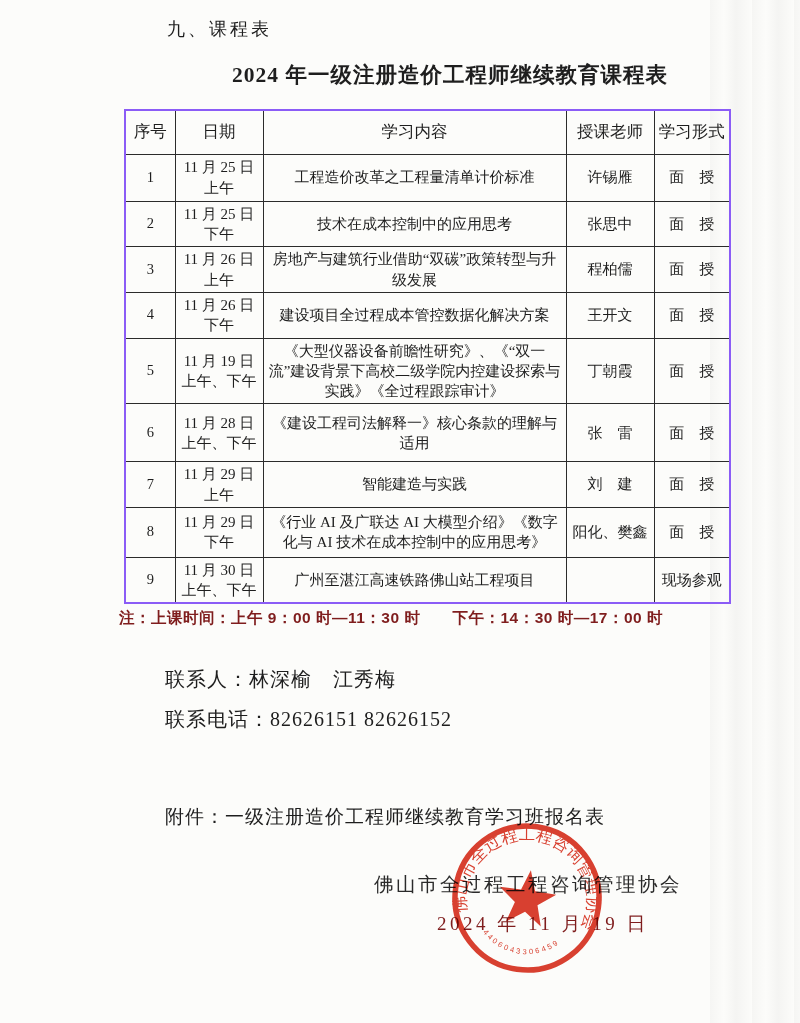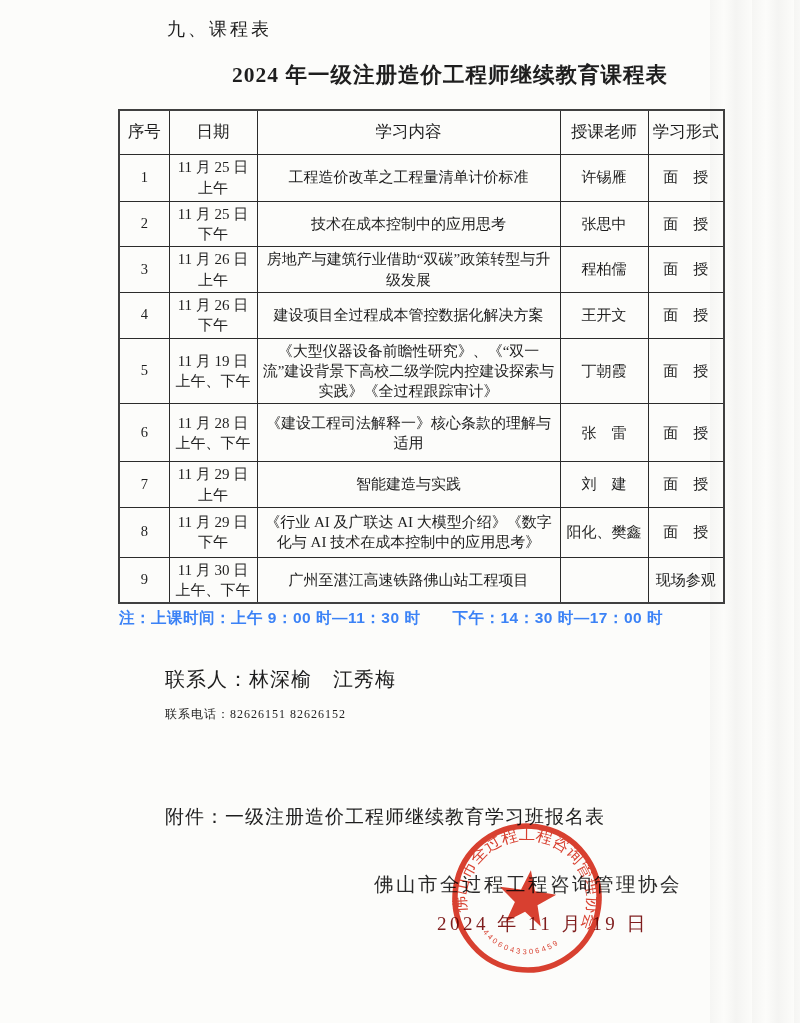--- a/index.html
+++ b/index.html
@@ -23,23 +23,23 @@
   .section-heading {
     position: absolute; left: 167px; top: 17px;
     font-size: 18px; letter-spacing: 3px; font-weight: 500;
   }
   .doc-title {
     position: absolute; left: 90px; top: 60px; width: 720px;
     text-align: center; font-size: 21.5px; font-weight: bold;
     letter-spacing: 1px;
   }
   table.schedule {
-    position: absolute; left: 118px; top: 109px;
+    position: absolute; left: 124px; top: 109px;
     width: 605px; border-collapse: collapse; table-layout: fixed;
-    border: 2px solid #404040;
+    border: 2px solid #8b5cf6;
   }
   .schedule th, .schedule td {
     border: 1px solid #2b2b2b;
     text-align: center; vertical-align: middle;
     padding: 2px 4px;
     font-weight: normal;
   }
   .schedule th { font-size: 16.5px; height: 44px; }
   .col-no { width: 50px; }
   .col-date { width: 88px; }
@@ -49,24 +49,24 @@
   .schedule td { font-size: 15px; line-height: 1.35; }
   .schedule .cell-no { font-size: 14.5px; }
   .date-line { display: block; }
   tr.r1 { height: 47px; } tr.r2 { height: 45px; } tr.r3 { height: 46px; }
   tr.r4 { height: 44px; } tr.r5 { height: 64px; } tr.r6 { height: 58px; }
   tr.r7 { height: 45px; } tr.r8 { height: 50px; } tr.r9 { height: 45px; }
   .note-line {
     position: absolute; left: 119px; top: 608px;
     font-family: "Liberation Sans", sans-serif;
     font-weight: 600; font-size: 15.5px; letter-spacing: 0.5px;
-    color: #3b82f6;
+    color: #7f1d1d;
   }
   .contact-person { position: absolute; left: 165px; top: 666px; font-size: 20px; letter-spacing: 1px; }
-  .contact-phone  { position: absolute; left: 165px; top: 706px; font-size: 12px; letter-spacing: 1px; text-align: right; }
+  .contact-phone  { position: absolute; left: 165px; top: 706px; font-size: 20px; letter-spacing: 1px; text-align: right; }
   .attachment-line { position: absolute; left: 165px; top: 804px; font-size: 19px; letter-spacing: 1px; }
   .org-name {
     position: absolute; left: 374px; top: 871px;
     font-size: 19.5px; letter-spacing: 2.5px; color: #2a2a2a;
   }
   .issue-date {
     position: absolute; left: 437px; top: 911px;
     font-size: 19px; letter-spacing: 3.5px; color: #7f1d1d;
   }
   .official-seal {

